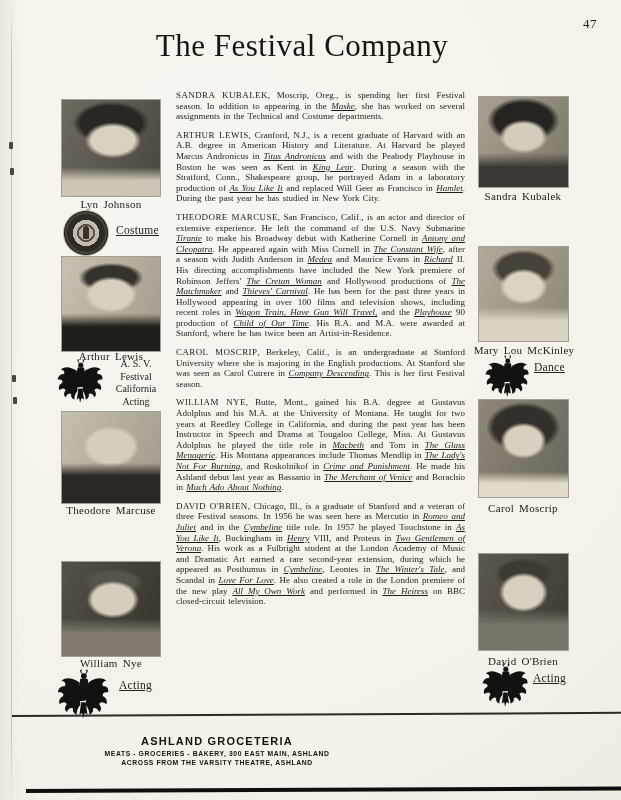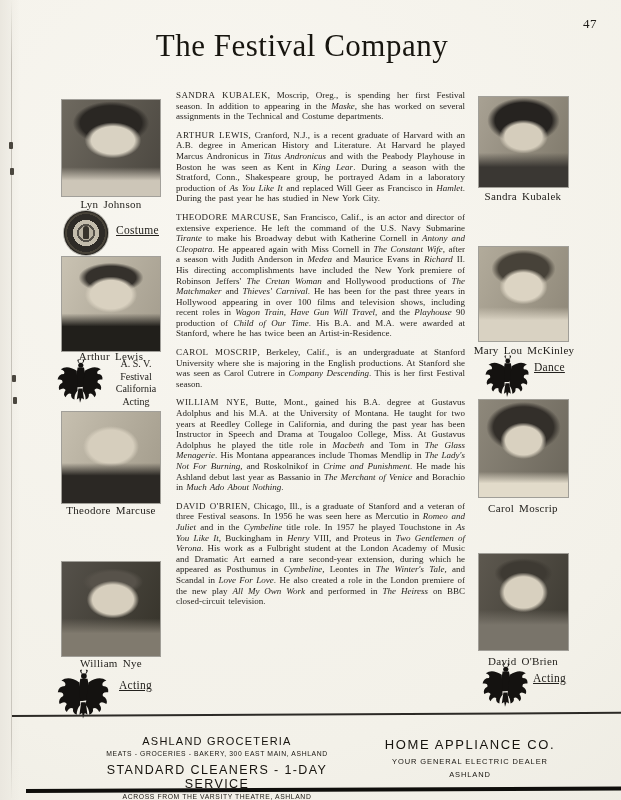--- a/index.html
+++ b/index.html
@@ -73,29 +73,29 @@
     box-shadow: inset 0 0 0 1px #211f1b, 0 0 0 1px rgba(35,32,27,.3); }
   .seal::after { content:""; position:absolute; left:19px; top:15px; width:6px; height:13px;
     background:#37332c; border-radius:3px 3px 1px 1px; }
 
   .bird { position:absolute; }
 
   .bios { position:absolute; left:176px; top:90px; width:289px;
     font-size:9px; line-height:10.6px; text-align:justify; word-spacing:1px; color:#201e1a; }
   .bio { margin:0 0 8px 0; }
   .bio .lead { letter-spacing:.4px; }
-  .bio em { font-style:italic; }
+  .bio em { font-style:italic;text-decoration:underline; }
 
   .rule-thin { position:absolute; left:12px; top:715px; width:609px; height:2px;
     background:#2c2a26; transform:rotate(-.3deg); transform-origin:left center; }
   .rule-thick { position:absolute; left:26px; top:789px; width:595px; height:4px;
     background:#0f0e0b; transform:rotate(-.25deg); transform-origin:left center; }
 
   .ad { position:absolute; text-align:center; font-family:"Liberation Sans","DejaVu Sans",sans-serif;
-    font-weight:normal; color:#16130e; }
+    font-weight:bold; color:#16130e; }
   .ad-left { left:86px; top:735px; width:262px; }
   .ad-right { left:358px; top:737px; width:224px; }
   .ad .l1a { font-size:11px; letter-spacing:1.2px; }
   .ad .l2a { font-size:6.8px; letter-spacing:.6px; margin-top:3px; }
   .ad .l3a { font-size:12.5px; letter-spacing:1.4px; margin-top:6px; }
   .ad .l4a { font-size:6.8px; letter-spacing:.6px; margin-top:2px; }
   .ad .r1 { font-size:13px; letter-spacing:1.6px; }
   .ad .r2 { font-size:7.5px; letter-spacing:.9px; margin-top:5px; }
   .ad .r3 { font-size:7.5px; letter-spacing:.9px; margin-top:4px; }
 </style>
@@ -198,24 +198,18 @@
     <p class="bio"><span class="lead">CAROL MOSCRIP</span><span>, Berkeley, Calif., is an undergraduate at Stanford University where she is majoring in the English productions. At Stanford she was seen as Carol Cutrere in </span><em>Company Descending</em><span>. This is her first Festival season.</span></p>
     <p class="bio"><span class="lead">WILLIAM NYE</span><span>, Butte, Mont., gained his B.A. degree at Gustavus Adolphus and his M.A. at the University of Montana. He taught for two years at Reedley College in California, and during the past year has been Instructor in Speech and Drama at Tougaloo College, Miss. At Gustavus Adolphus he played the title role in </span><em>Macbeth</em><span> and Tom in </span><em>The Glass Menagerie</em><span>. His Montana appearances include Thomas Mendlip in </span><em>The Lady's Not For Burning</em><span>, and Roskolnikof in </span><em>Crime and Punishment</em><span>. He made his Ashland debut last year as Bassanio in </span><em>The Merchant of Venice</em><span> and Borachio in </span><em>Much Ado About Nothing</em><span>.</span></p>
     <p class="bio"><span class="lead">DAVID O'BRIEN</span><span>, Chicago, Ill., is a graduate of Stanford and a veteran of three Festival seasons. In 1956 he was seen here as Mercutio in </span><em>Romeo and Juliet</em><span> and in the </span><em>Cymbeline</em><span> title role. In 1957 he played Touchstone in </span><em>As You Like It</em><span>, Buckingham in </span><em>Henry</em><span> VIII, and Proteus in </span><em>Two Gentlemen of Verona</em><span>. His work as a Fulbright student at the London Academy of Music and Dramatic Art earned a rare second-year extension, during which he appeared as Posthumus in </span><em>Cymbeline</em><span>, Leontes in </span><em>The Winter's Tale</em><span>, and Scandal in </span><em>Love For Love</em><span>. He also created a role in the London premiere of the new play </span><em>All My Own Work</em><span> and performed in </span><em>The Heiress</em><span> on BBC closed-circuit television.</span></p>
   </div>
 
   <div class="rule-thin"></div>
 
   <div class="ad ad-left">
     <div class="l1a">ASHLAND GROCETERIA</div>
     <div class="l2a">MEATS - GROCERIES - BAKERY, 300 EAST MAIN, ASHLAND</div>
-    <div class="l3a">STANDARD CLEANERS - 1-DAY SERVICE</div>
     <div class="l4a">ACROSS FROM THE VARSITY THEATRE, ASHLAND</div>
   </div>
 
-  <div class="ad ad-right">
-    <div class="r1">HOME APPLIANCE CO.</div>
-    <div class="r2">YOUR GENERAL ELECTRIC DEALER</div>
-    <div class="r3">ASHLAND</div>
-  </div>
 
   <div class="rule-thick"></div>
 </div>
 
 </body></html>

